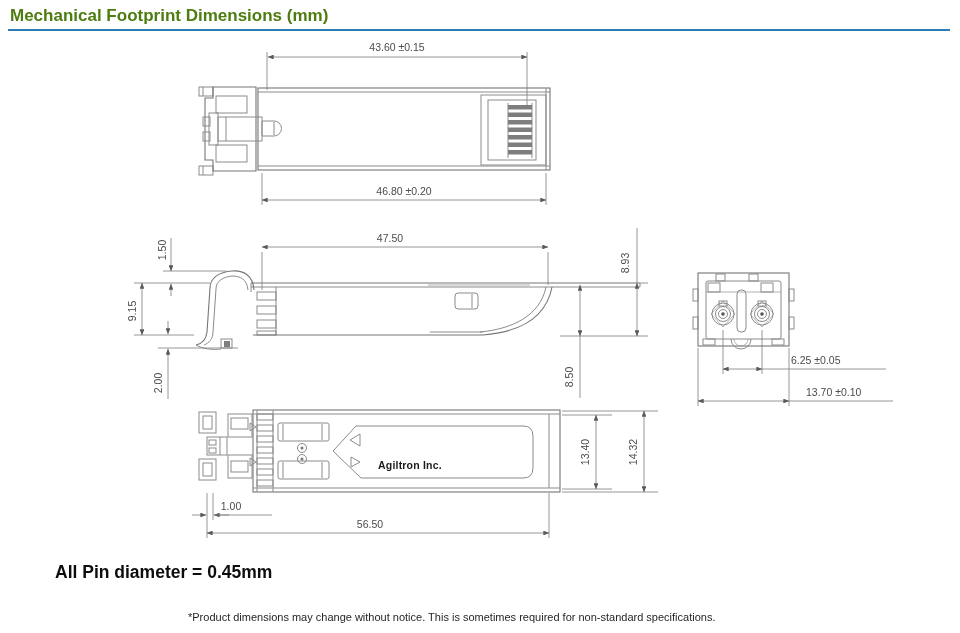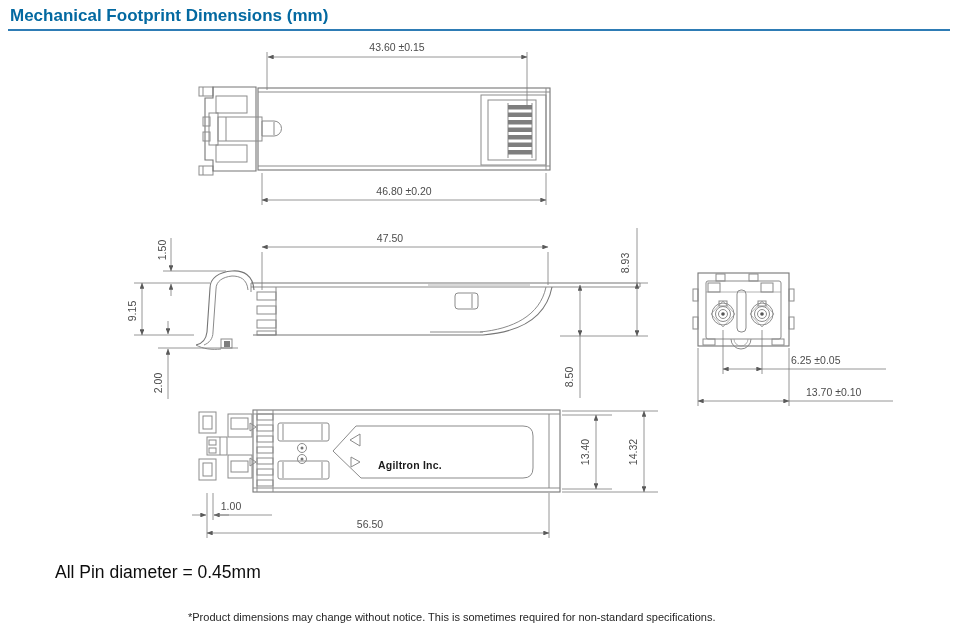--- a/index.html
+++ b/index.html
@@ -1,20 +1,20 @@
 <!DOCTYPE html>
 <html><head>
 <meta charset="utf-8">
 <style>
   html,body{margin:0;padding:0;background:#ffffff;}
   #page{position:relative;width:960px;height:633px;background:#fff;overflow:hidden;
         font-family:"Liberation Sans", sans-serif;}
-  .title{position:absolute;left:10px;top:6px;font-size:17px;font-weight:bold;color:#0369a1;}
+  .title{position:absolute;left:10px;top:6px;font-size:17px;font-weight:bold;color:#4d7c0f;}
   .rule{position:absolute;left:8px;top:29px;width:942px;height:2px;background:#2e7cb5;}
-  .pin-note{position:absolute;left:55px;top:562px;font-size:17.5px;font-weight:normal;color:#0d0d0d;}
+  .pin-note{position:absolute;left:55px;top:562px;font-size:17.5px;font-weight:bold;color:#0d0d0d;}
   .foot-note{position:absolute;left:188px;top:611px;font-size:11px;color:#262626;text-align:center;}
   svg{position:absolute;left:0;top:0;}
   .ln{fill:none;stroke:#8b8b8b;stroke-width:1;}
   .lt{fill:none;stroke:#9a9a9a;stroke-width:0.75;}
   .dk{fill:none;stroke:#767676;stroke-width:1.1;}
   .dim{fill:none;stroke:#7c7c7c;stroke-width:0.8;}
   .fillg{fill:#7e7e7e;stroke:none;}
   .dimtxt{font-family:"Liberation Sans",sans-serif;font-size:10.5px;fill:#4c4c4c;}
   .brand{font-family:"Liberation Sans",sans-serif;font-size:10.5px;font-weight:bold;fill:#1c1c1c;letter-spacing:.2px;}
 </style>

